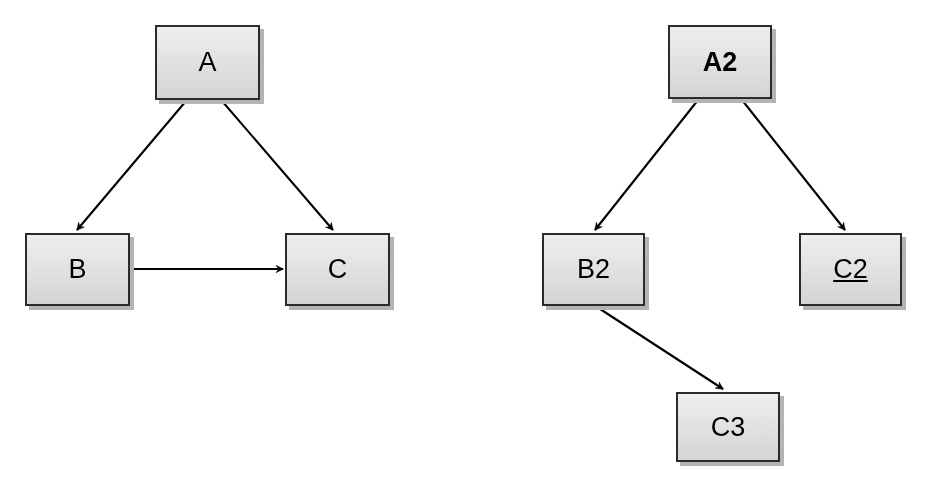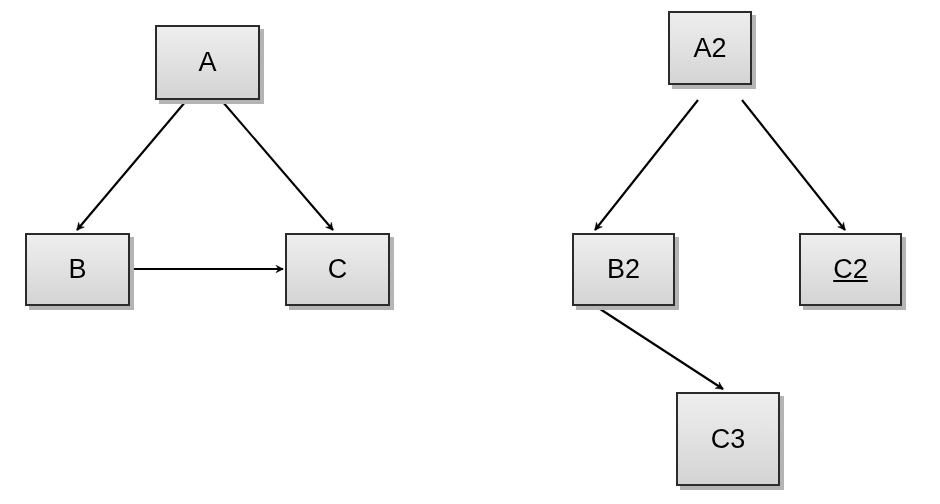--- a/index.html
+++ b/index.html
@@ -73,29 +73,29 @@
   </div>
 
   <div class="node" style="left:25px; top:233px; width:105px; height:73px;">
     <span class="node-label">B</span>
   </div>
 
   <div class="node" style="left:285px; top:233px; width:105px; height:73px;">
     <span class="node-label">C</span>
   </div>
 
-  <div class="node" style="left:668px; top:11px; width:84px; height:74px;">
+  <div class="node" style="left:668px; top:25px; width:104px; height:74px;font-weight:bold;">
     <span class="node-label">A2</span>
   </div>
 
-  <div class="node" style="left:542px; top:233px; width:103px; height:73px;margin-left:30px;">
+  <div class="node" style="left:542px; top:233px; width:103px; height:73px;">
     <span class="node-label">B2</span>
   </div>
 
   <div class="node" style="left:799px; top:233px; width:103px; height:73px;text-decoration:underline;">
     <span class="node-label">C2</span>
   </div>
 
-  <div class="node" style="left:676px; top:392px; width:104px; height:94px;">
+  <div class="node" style="left:676px; top:392px; width:104px; height:70px;">
     <span class="node-label">C3</span>
   </div>
 
 </div>
 
 </body></html>

